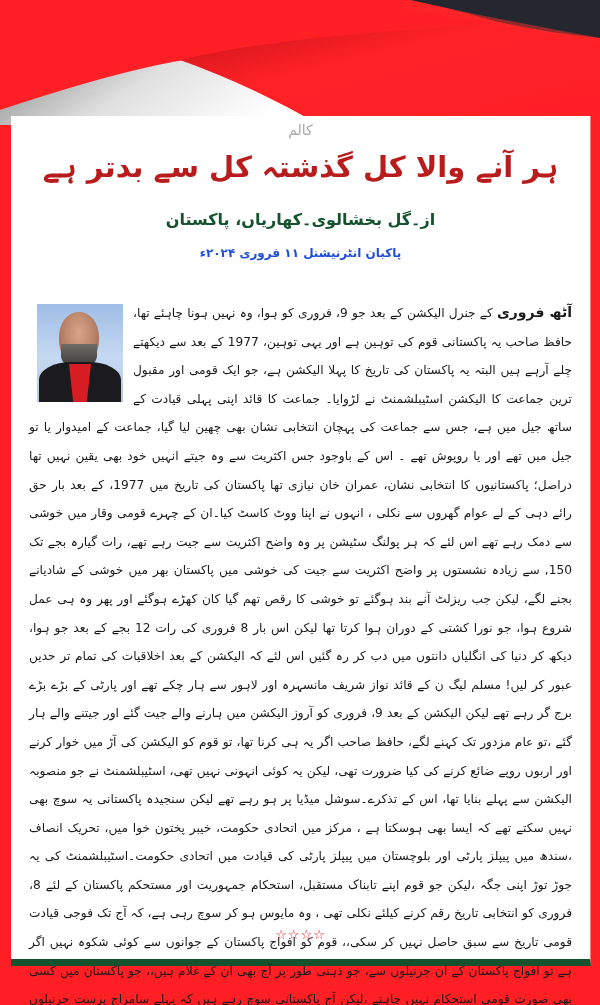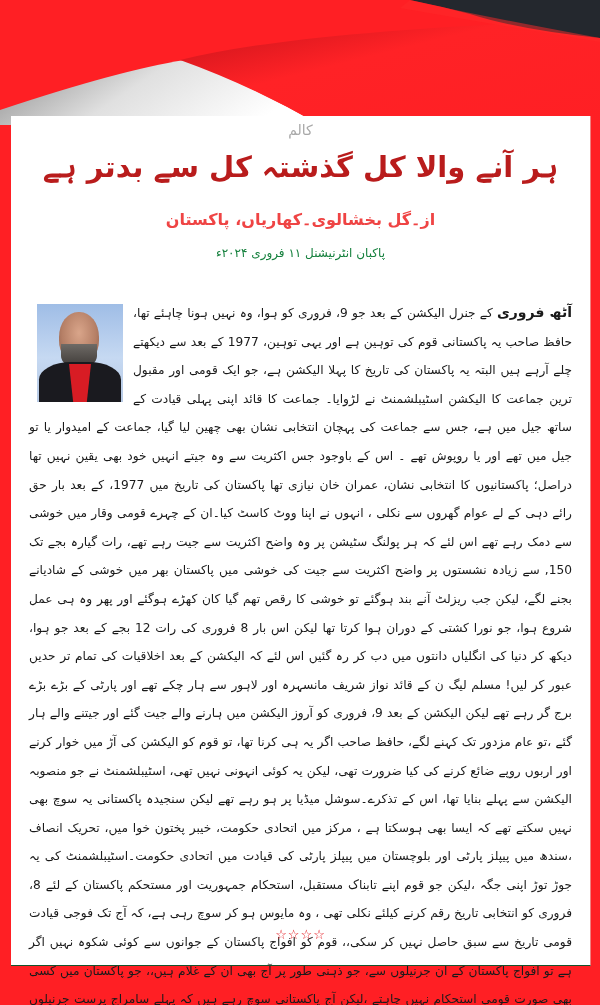--- a/index.html
+++ b/index.html
@@ -10,39 +10,39 @@
     }
     .header-banner {
       position: absolute; left: 0; top: 0; width: 600px; height: 125px;
       overflow: hidden;
     }
     .header-banner svg { display: block; }
     .page-card {
       position: absolute; left: 11px; top: 116px; width: 580px; height: 850px;
       background: #ffffff;
       border-right: 1px solid #f08080;
-      border-bottom: 1px solid #14532d;
+      border-bottom: 7px solid #14532d;
       box-sizing: border-box;
     }
     .section-label {
       position: absolute; top: 6px; left: 0; right: 0; text-align: center;
       color: #a8a8a8; font-size: 14px; direction: rtl;
     }
     .title {
       position: absolute; top: 34px; left: 0; right: 0; text-align: center;
       color: #b91c1c; font-weight: bold; font-size: 29px; direction: rtl;
       letter-spacing: 0px;
     }
     .byline {
       position: absolute; top: 94px; left: 0; right: 0; text-align: center;
-      color: #ef4444; font-weight: bold; font-size: 16px; direction: rtl;
+      color: #14532d; font-weight: bold; font-size: 16px; direction: rtl;
     }
     .dateline {
       position: absolute; top: 130px; left: 0; right: 0; text-align: center;
-      color: #15803d; font-size: 12px; font-weight: normal; direction: rtl;
+      color: #1d4ed8; font-size: 12px; font-weight: bold; direction: rtl;
     }
     .article {
       position: absolute; top: 182px; left: 18px; right: 18px;
       direction: rtl; text-align: justify;
       font-size: 12.2px; line-height: 28.6px; color: #1a1a1a;
     }
     .article p { margin: 0; }
     .lead { font-weight: bold; font-size: 14px; margin-top: 44px; }
     .author-photo {
       float: left; width: 86px; height: 98px; margin: 6px 10px 4px 8px;

